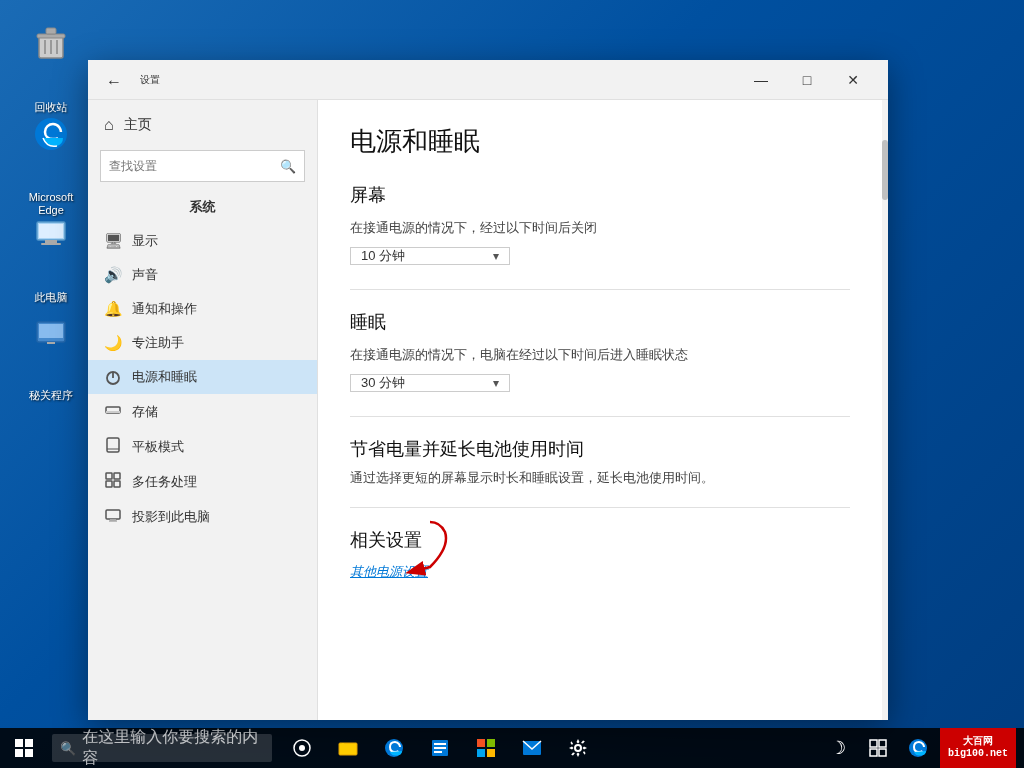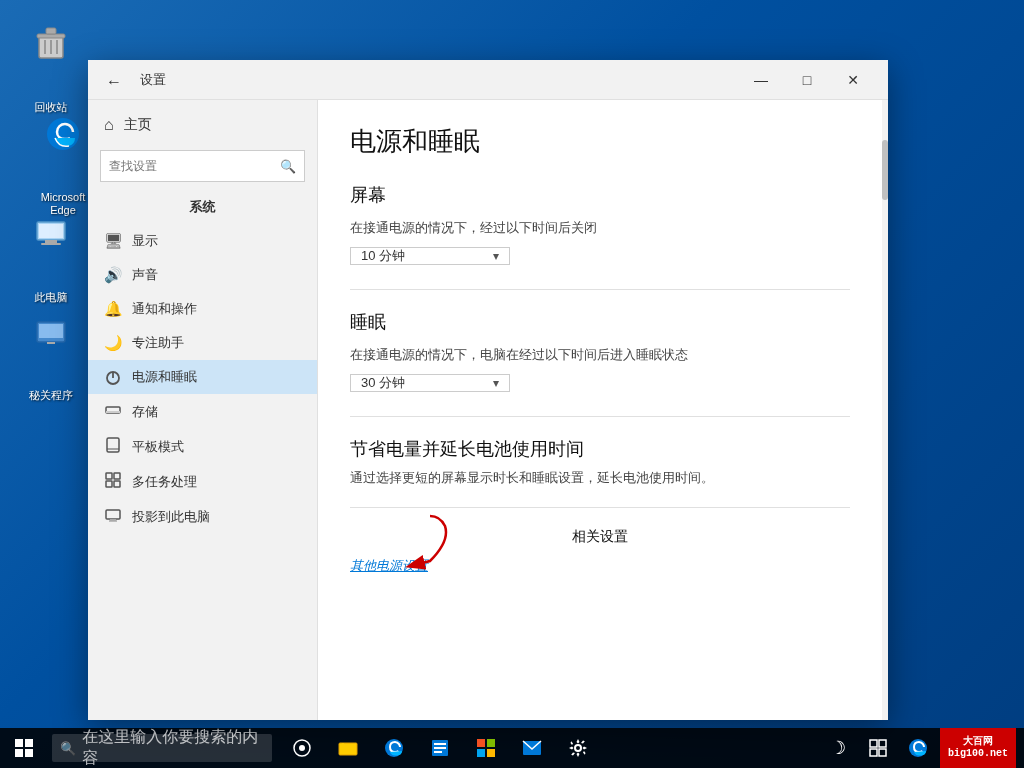--- a/index.html
+++ b/index.html
@@ -165,21 +165,21 @@
       color: #333;
       cursor: pointer;
       margin-right: 12px;
       width: 28px;
       height: 28px;
       display: flex;
       align-items: center;
       justify-content: center;
     }
     .titlebar-title {
-      font-size: 13px;
+      font-size: 10px;
       color: #333;
       flex: 1;
     }
     .titlebar-controls {
       display: flex;
       gap: 0;
     }
     .win-control {
       width: 46px;
       height: 40px;
@@ -321,25 +321,24 @@
       font-weight: 400;
       color: #111;
       margin-bottom: 8px;
     }
     .save-battery-desc {
       font-size: 13px;
       color: #444;
       margin-bottom: 20px;
     }
     .related-settings-title {
-      font-size: 14px;
+      font-size: 18px;
       font-weight: 400;
       color: #111;
       margin-bottom: 10px;
-      text-align: center;
     }
     .related-link {
       color: #0078d7;
       font-size: 13px;
       cursor: pointer;
       text-decoration: underline;
       font-style: italic;
     }
 
     
@@ -379,21 +378,21 @@
         <rect x="4" y="8" width="28" height="4" rx="1.5" fill="#aaa" stroke="#888" stroke-width="1"></rect>
         <rect x="13" y="2" width="10" height="6" rx="1.5" fill="#aaa" stroke="#888" stroke-width="1"></rect>
         <line x1="12" y1="14" x2="12" y2="28" stroke="#888" stroke-width="1.5"></line>
         <line x1="18" y1="14" x2="18" y2="28" stroke="#888" stroke-width="1.5"></line>
         <line x1="24" y1="14" x2="24" y2="28" stroke="#888" stroke-width="1.5"></line>
       </svg>
     </div>
     <span class="icon-label">回收站</span>
   </div>
 
-  <div class="desktop-icon" style="top:110px;left:28px;">
+  <div class="desktop-icon" style="top:110px;left:16px;">
     <div class="icon-img">
       <svg width="36" height="36" viewBox="0 0 36 36">
         <circle cx="18" cy="18" r="16" fill="#0078d7"></circle>
         <path d="M28 16c0-2-2-8-8-8c-4,0-8,3-8,8c0,4,3,7,8,7c2,0,4-0.5,5-1" fill="none" stroke="white" stroke-width="2.5"></path>
         <path d="M10 22 Q14 32 24 30 Q30 28 30 22" fill="#00b4ff"></path>
         <path d="M10 22 Q14 32 24 30" fill="none" stroke="white" stroke-width="1.5"></path>
       </svg>
     </div>
     <span class="icon-label">Microsoft<br>Edge</span>
   </div>

